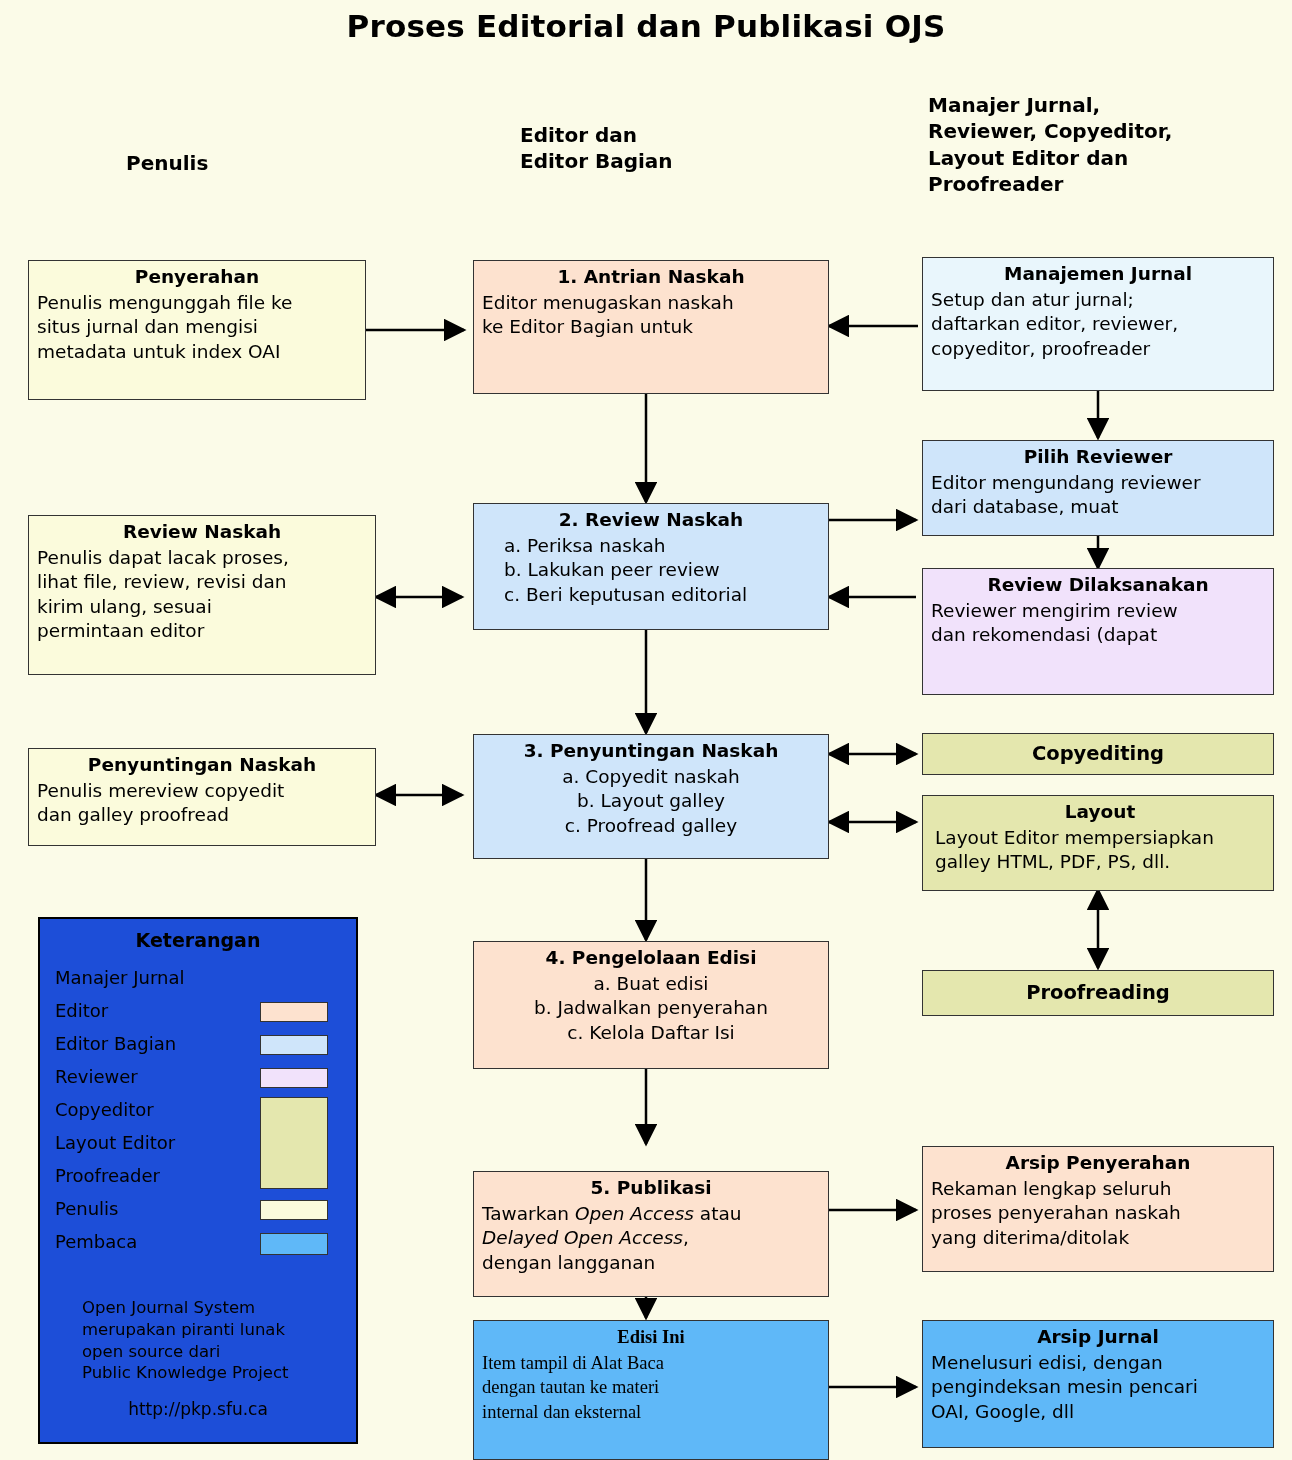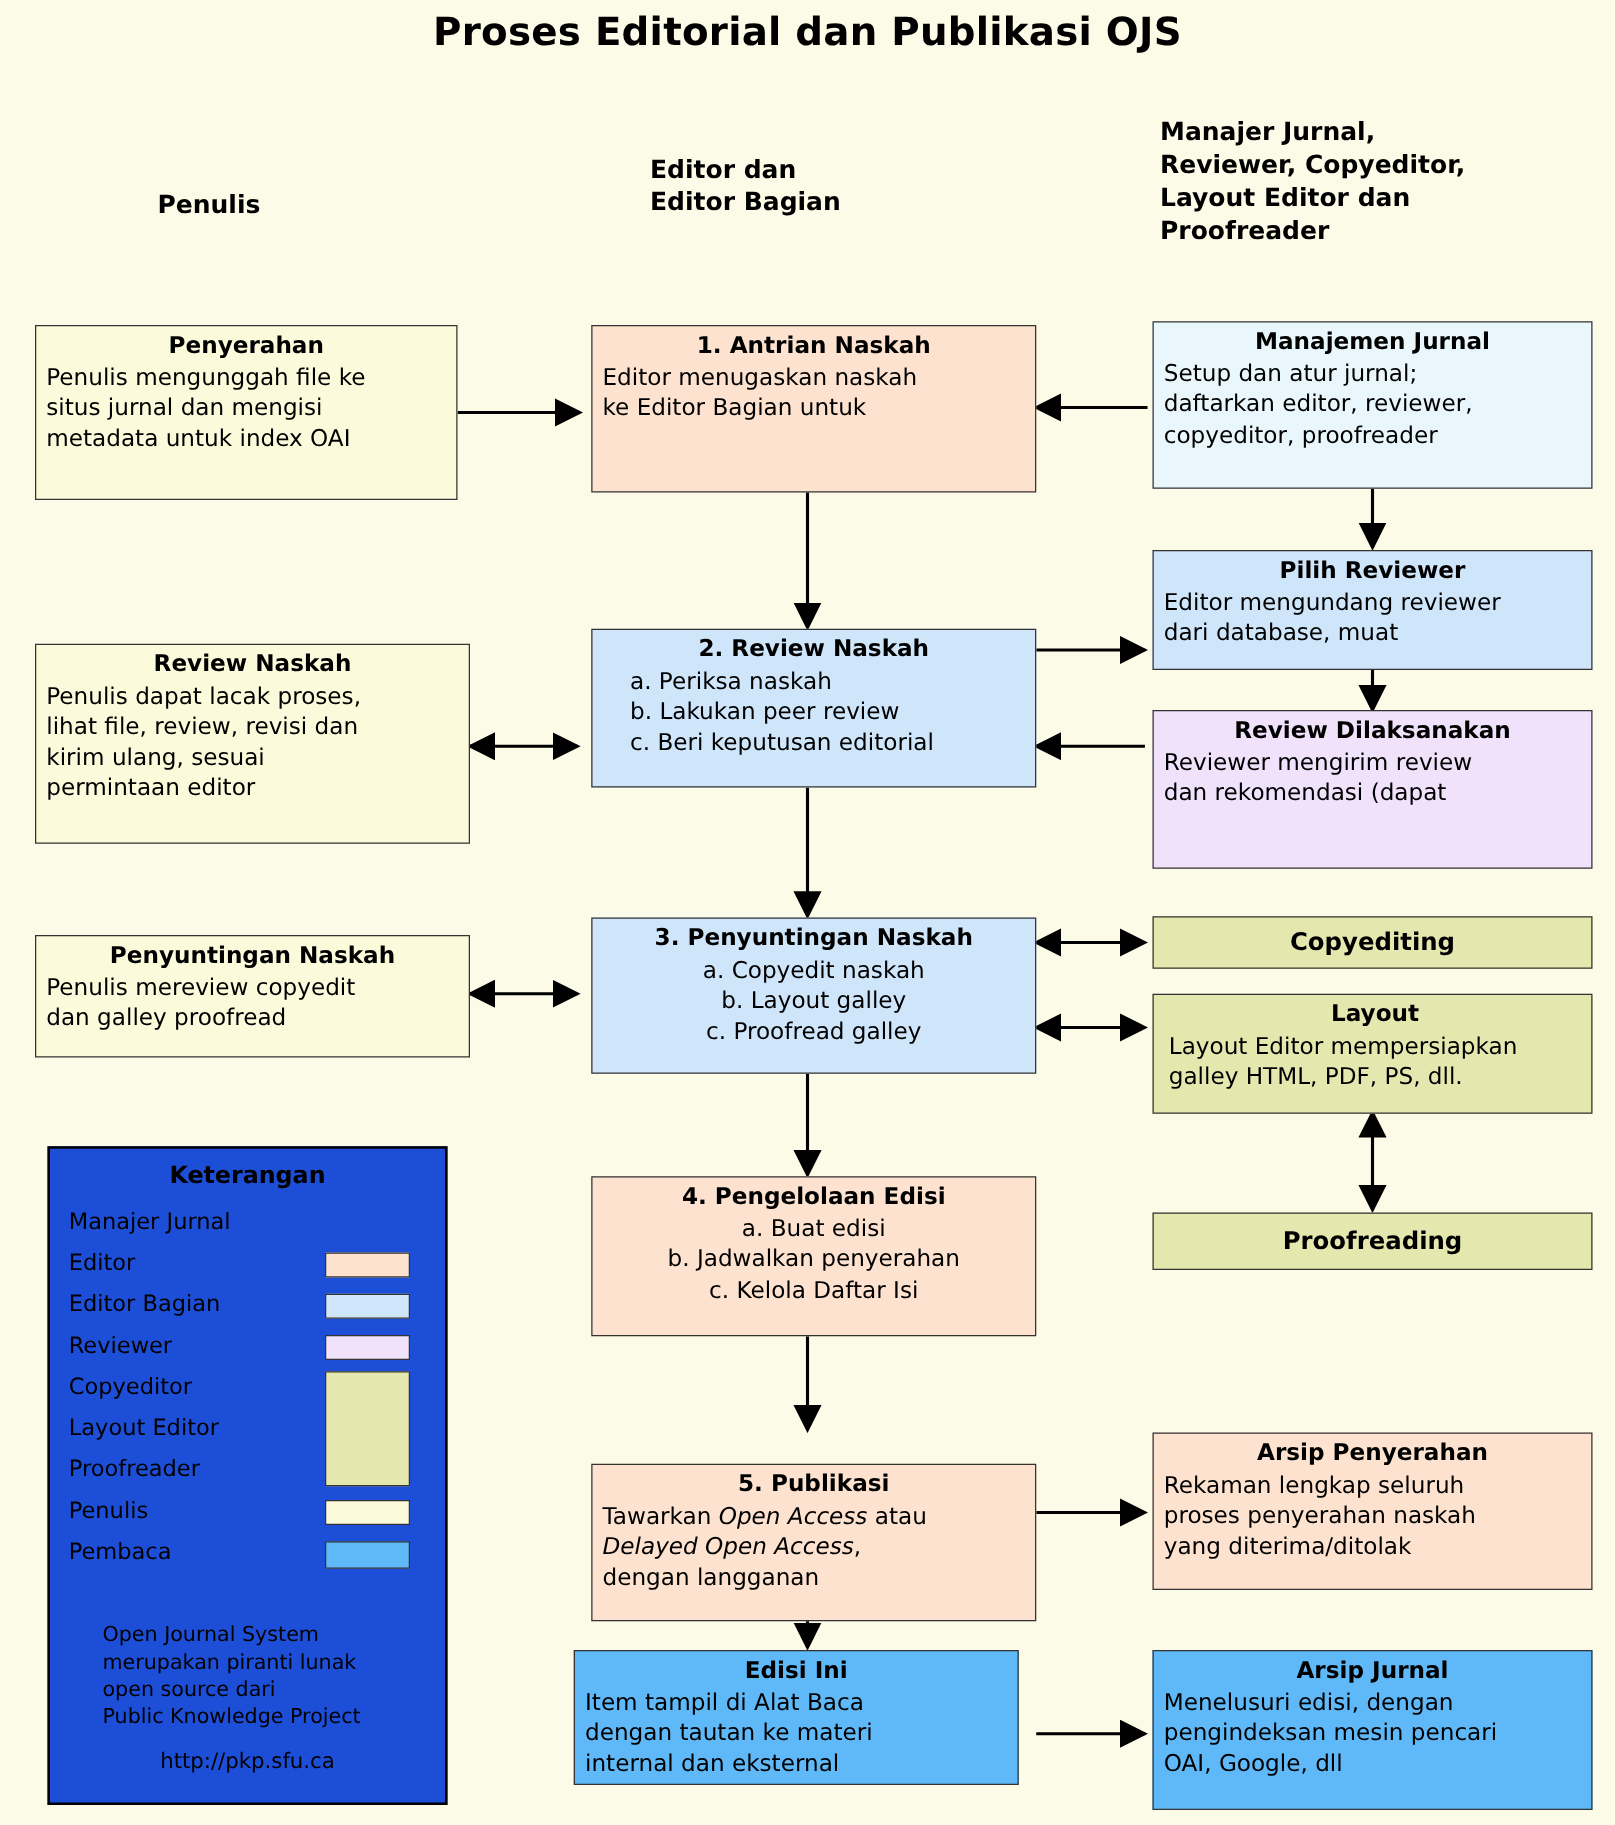--- a/index.html
+++ b/index.html
@@ -289,21 +289,21 @@
     <span class="bl">dengan langganan</span>
   </div>
 
   <div class="box c-editor" style="left:922px; top:1146px; width:352px; height:126px;">
     <span class="bt">Arsip Penyerahan</span>
     <span class="bl">Rekaman lengkap seluruh</span>
     <span class="bl">proses penyerahan naskah</span>
     <span class="bl">yang diterima/ditolak</span>
   </div>
 
-  <div class="box c-reader" style="left:459px; top:1320px; width:356px; height:108px;">
+  <div class="box c-reader" style="left:473px; top:1320px; width:356px; height:140px;font-family:Liberation Serif, serif;">
     <span class="bt">Edisi Ini</span>
     <span class="bl">Item tampil di Alat Baca</span>
     <span class="bl">dengan tautan ke materi</span>
     <span class="bl">internal dan eksternal</span>
   </div>
 
   <div class="box c-reader" style="left:922px; top:1320px; width:352px; height:128px;">
     <span class="bt">Arsip Jurnal</span>
     <span class="bl">Menelusuri edisi, dengan</span>
     <span class="bl">pengindeksan mesin pencari</span>

